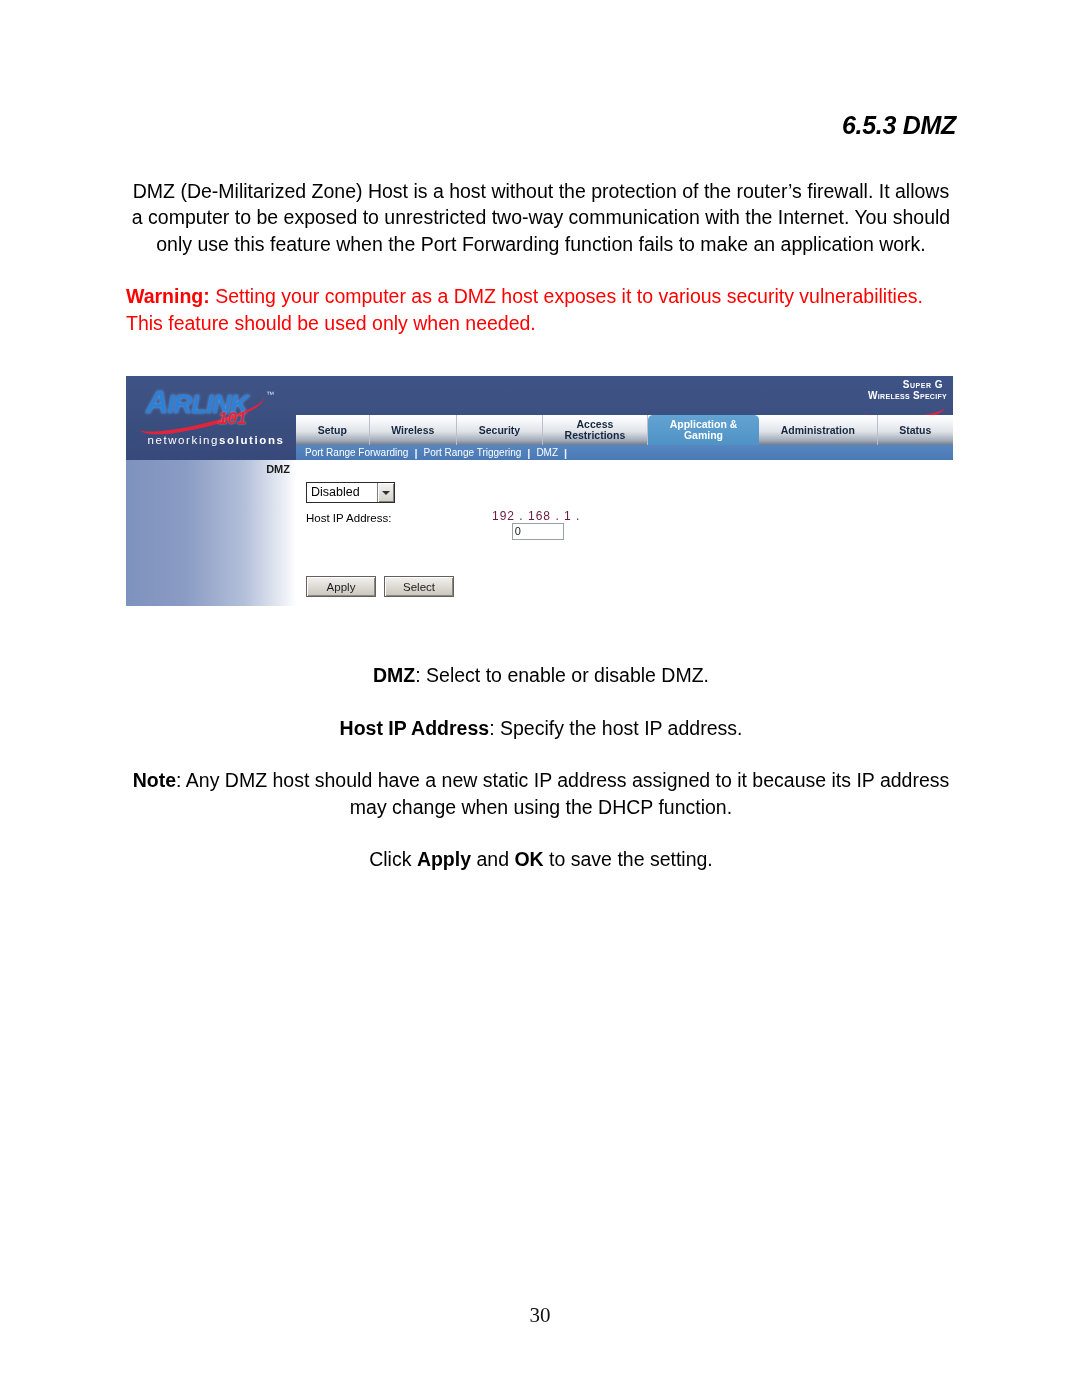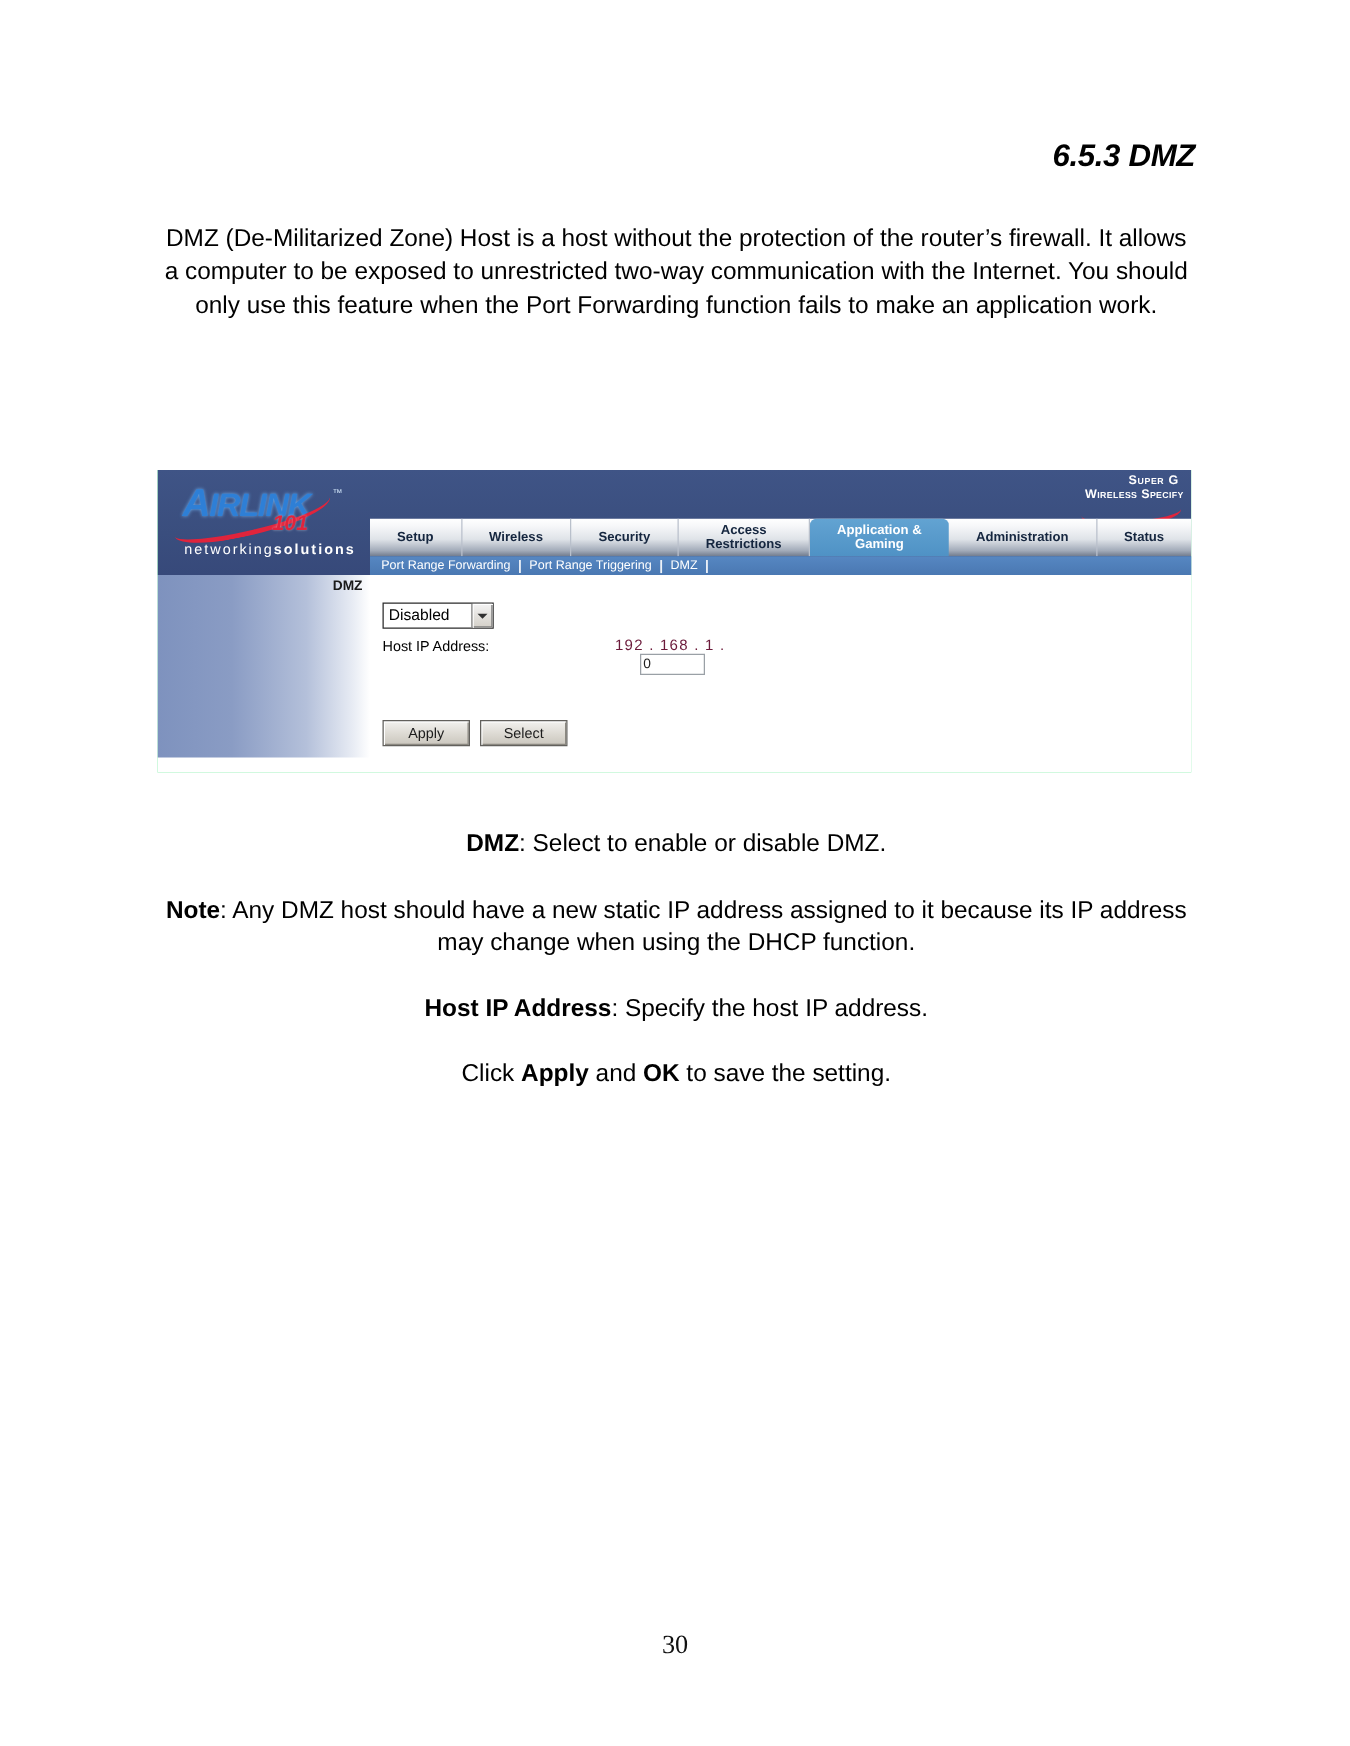--- a/index.html
+++ b/index.html
@@ -384,20 +384,21 @@
 <body>
 
 <div class="page">
 
   <div class="doc-body">
 
     <div class="heading">6.5.3 DMZ</div>
 
     <p class="para">DMZ (De-Militarized Zone) Host is a host without the protection of the router’s firewall. It allows a computer to be exposed to unrestricted two-way communication with the Internet. You should only use this feature when the Port Forwarding function fails to make an application work.</p>
 
+    <p class="warning"><b>Warning:</b><span> Setting your computer as a DMZ host exposes it to various security vulnerabilities. This feature should be used only when needed.</span></p>
 
   </div>
 
   <div class="shot">
 
     <div class="shot-header">
 
       <div class="logo-wrap">
         <div class="logo-text"><span class="big">A</span><span>IRLINK</span></div>
         <div class="logo-swoosh"></div>
@@ -465,23 +466,23 @@
       </div>
 
     </div>
 
   </div>
 
   <div class="doc-lower">
 
     <p class="para"><b>DMZ</b><span>: Select to enable or disable DMZ.</span></p>
 
+    <p class="para"><b>Host IP Address</b><span>: Specify the host IP address.</span></p>
+
     <p class="para"><b>Note</b><span>: Any DMZ host should have a new static IP address assigned to it because its IP address may change when using the DHCP function.</span></p>
 
-    <p class="para"><b>Host IP Address</b><span>: Specify the host IP address.</span></p>
-
     <p class="para"><span>Click </span><b>Apply</b><span> and </span><b>OK</b><span> to save the setting.</span></p>
 
   </div>
 
   <div class="page-number">30</div>
 
 </div>
 
 </body></html>

